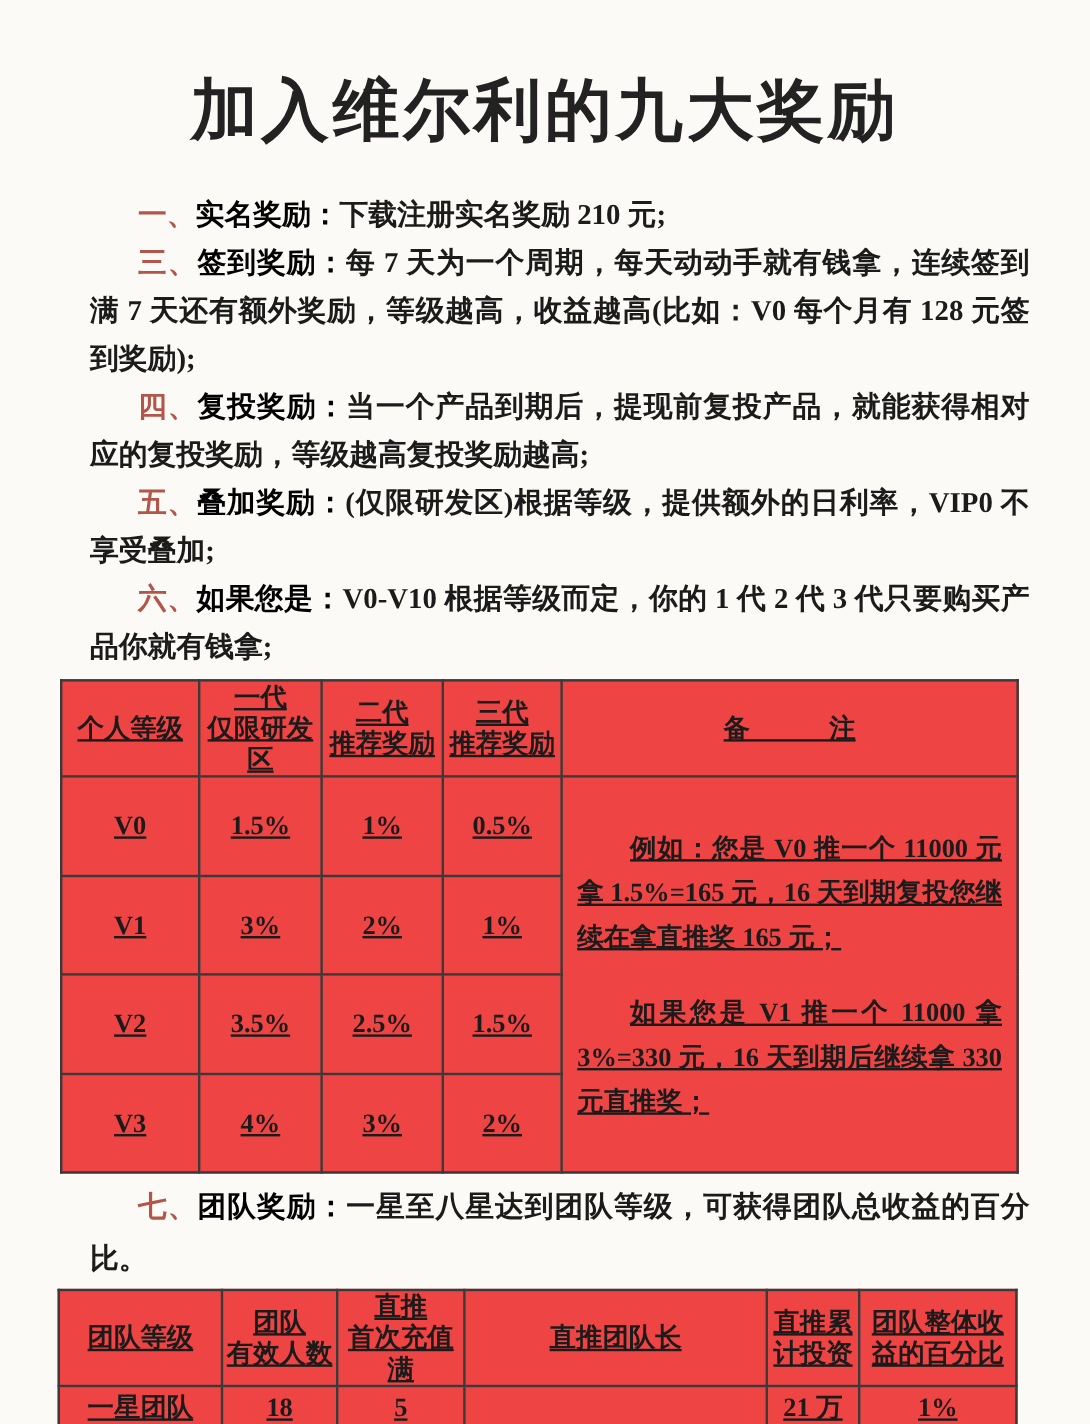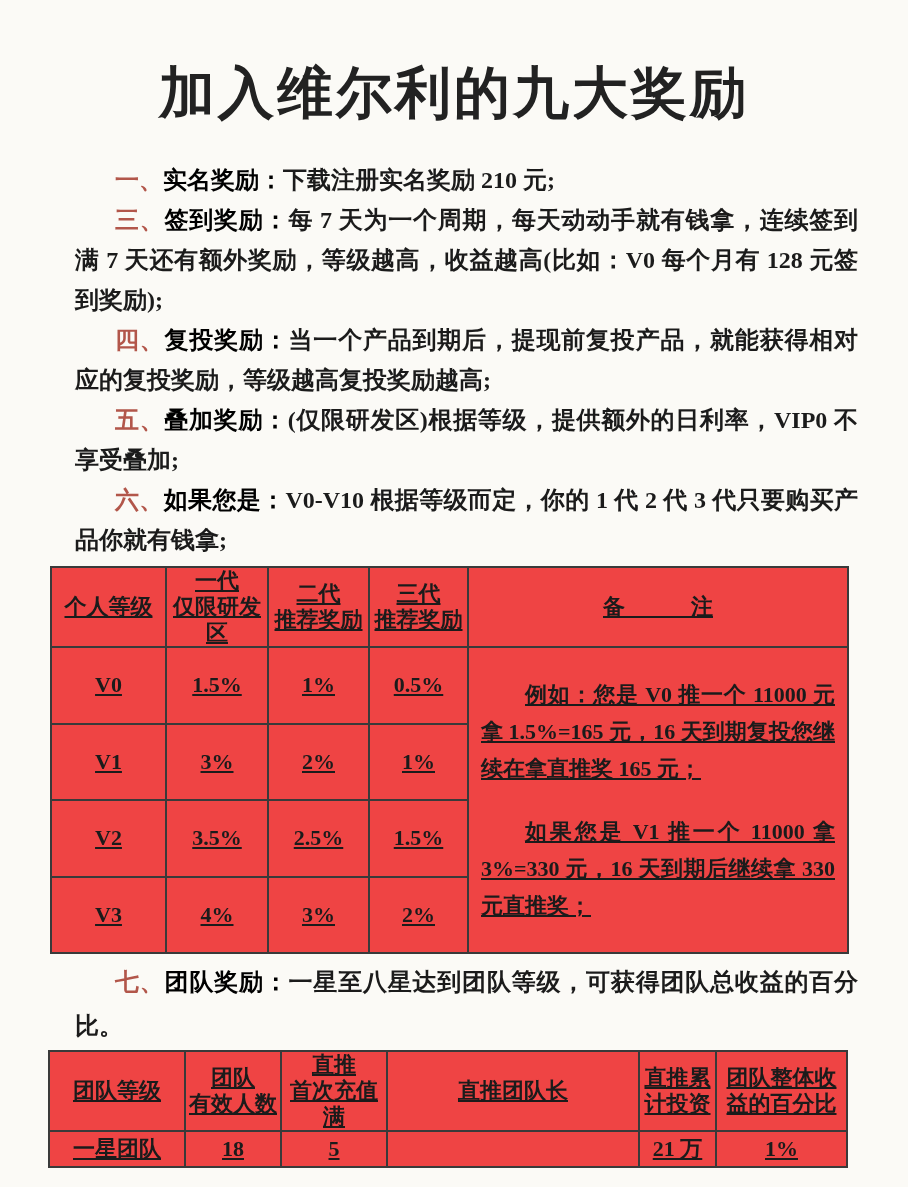--- a/index.html
+++ b/index.html
@@ -50,21 +50,21 @@
     line-height: 26px;
   }
 
   
   .t1 { width: 797px; margin: 6px 0 0 50px; }
   .t1 th { height: 46px; }
   .t1 td { height: 40px; }
   .t1 td.note-cell {
     text-align: left;
     vertical-align: middle;
-    padding: 2px 12px;
+    padding: 14px 12px;
     border-radius: 23px;
   }
   .note-cell p {
     margin: 0;
     font-size: 22px;
     line-height: 37px;
     text-indent: 44px;
     text-align: justify;
     white-space: normal;
   }

